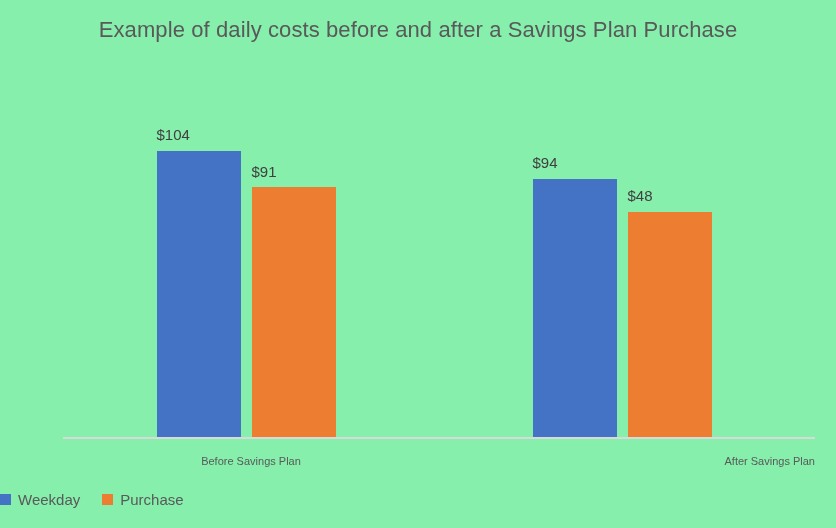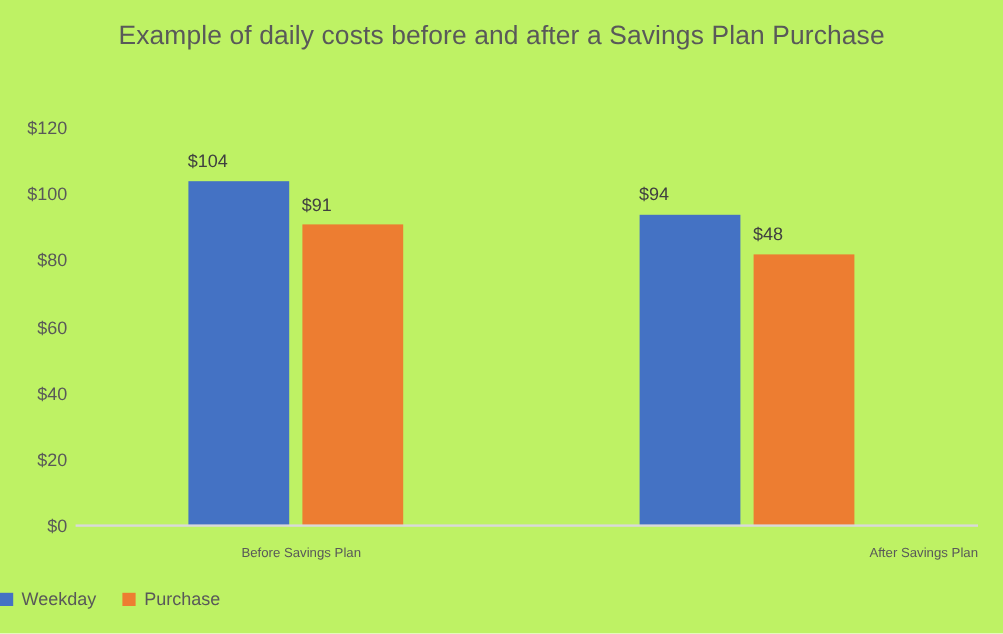--- a/index.html
+++ b/index.html
@@ -7,21 +7,21 @@
     padding: 0;
     background: #ffffff;
   }
   body {
     font-family: "Liberation Sans", sans-serif;
   }
   #chart-root {
     position: relative;
     width: 836px;
     height: 528px;
-    background: #bef264;
+    background: #86efac;
     overflow: hidden;
   }
 
   
   .chart-title {
     position: absolute;
     left: 58px;
     top: 14px;
     width: 720px;
     text-align: center;
@@ -127,29 +127,20 @@
 </head>
 <body>
 
 <div id="chart-root">
 
   <div class="chart-title">
     <span>Example of daily costs before and after a Savings Plan</span>
     <span>Purchase</span>
   </div>
 
-  <div class="yaxis-labels" id="yaxis-labels">
-      <div class="ytick" style="top: 100px;">$120</div>
-      <div class="ytick" style="top: 155.167px;">$100</div>
-      <div class="ytick" style="top: 210.333px;">$80</div>
-      <div class="ytick" style="top: 265.5px;">$60</div>
-      <div class="ytick" style="top: 320.667px;">$40</div>
-      <div class="ytick" style="top: 375.833px;">$20</div>
-      <div class="ytick" style="top: 431px;">$0</div>
-    </div>
 
   <div class="plot-area" id="plot-area">
       <div class="bar series-0" style="left: 93.5px; width: 84px; height: 286.867px; background: rgb(68, 114, 196);"></div>
       <div class="data-label" style="left: 93.5px; width: 84px; top: 20.1333px;">$104</div>
       <div class="bar series-1" style="left: 188.5px; width: 84px; height: 251.008px; background: rgb(237, 125, 49);"></div>
       <div class="data-label" style="left: 188.5px; width: 84px; top: 57px;">$91</div>
       <div class="bar series-0" style="left: 469.5px; width: 84px; height: 259.283px; background: rgb(68, 114, 196);"></div>
       <div class="data-label" style="left: 469.5px; width: 84px; top: 47.7167px;">$94</div>
       <div class="bar series-1" style="left: 564.5px; width: 84px; height: 226.183px; background: rgb(237, 125, 49);"></div>
       <div class="data-label" style="left: 564.5px; width: 84px; top: 80.8167px;">$48</div>

